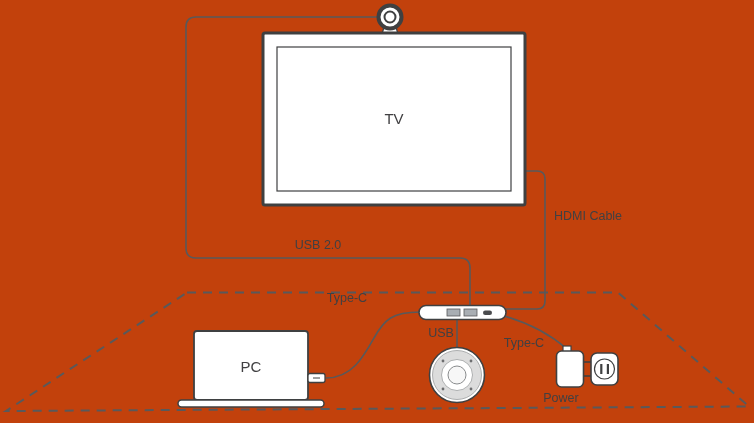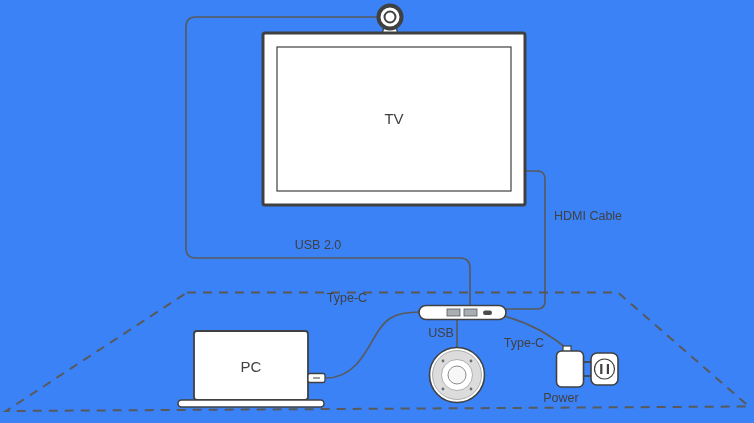--- a/index.html
+++ b/index.html
@@ -1,19 +1,19 @@
 <!DOCTYPE html>
 <html><head>
 <meta charset="utf-8">
 <style>
   html,body{margin:0;padding:0;background:#ffffff;}
   .stage{
     position:relative;
     width:754px;height:423px;
-    background:#3b82f6;
+    background:#c2410c;
     overflow:hidden;
     font-family:"Liberation Sans",sans-serif;
   }
   svg{display:block;}
   .lbl{
     font-family:"Liberation Sans",sans-serif;
     font-size:12.5px;
     fill:#414042;
   }
   .device-lbl{

